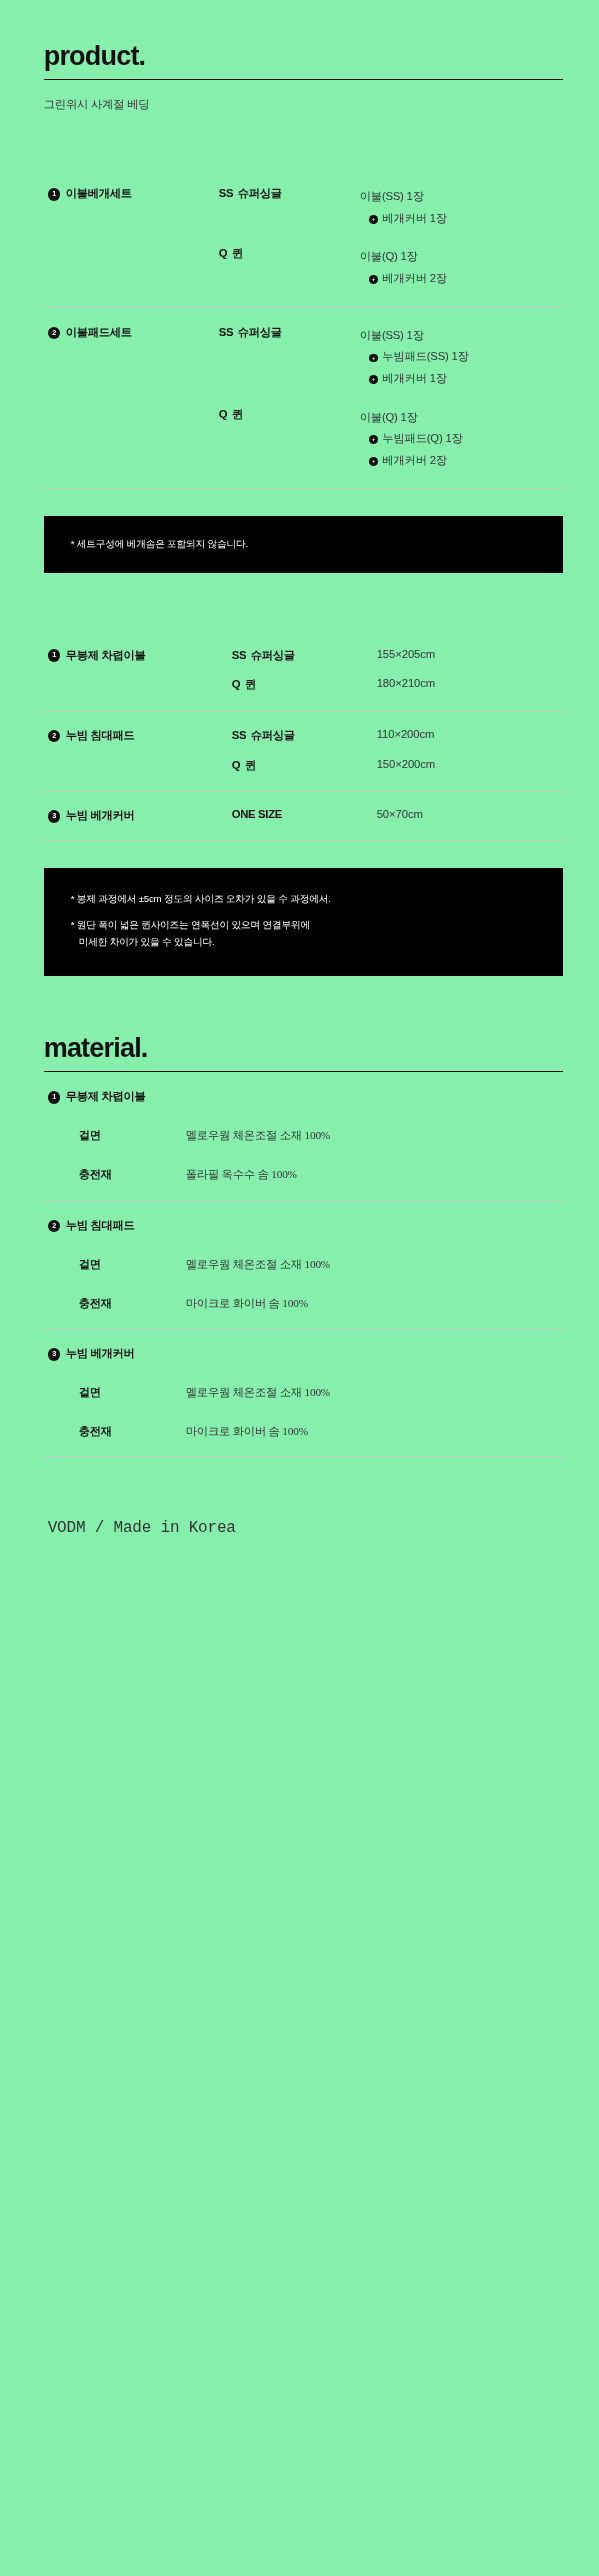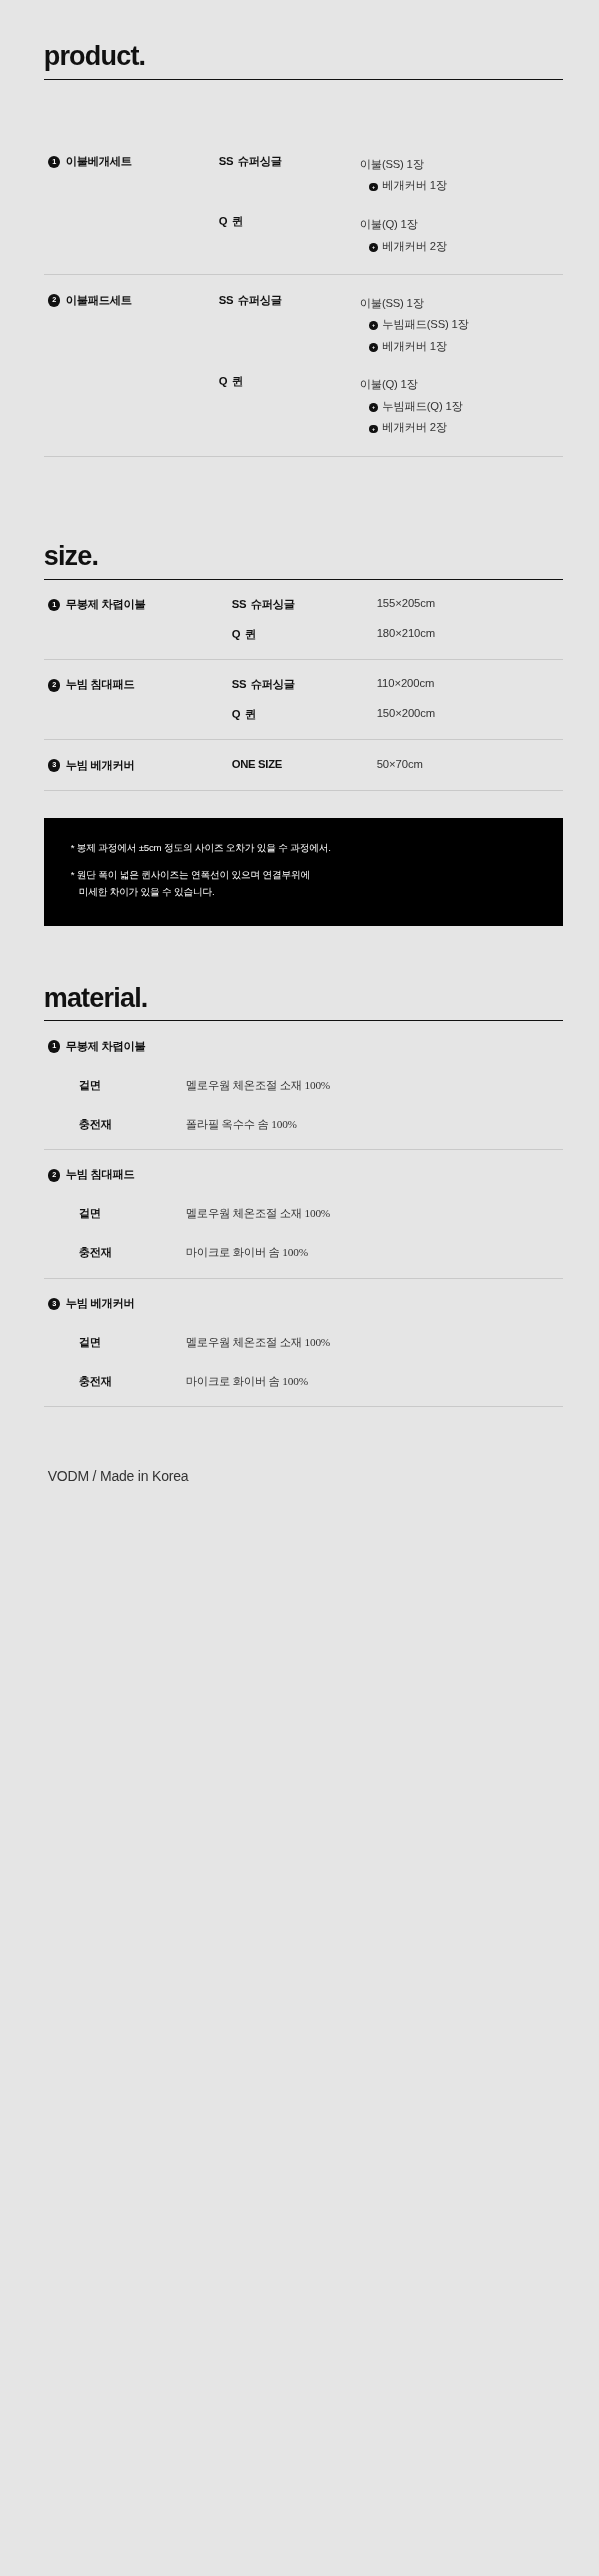--- a/index.html
+++ b/index.html
@@ -11,21 +11,21 @@
   body {
     width: 600px;
     font-family: "Liberation Sans", sans-serif;
     color: #1a1a1a;
     -webkit-font-smoothing: antialiased;
   }
   .page {
     width: 600px;
     min-height: 2576px;
     position: relative;
-    background: #e5e5e5;
+    background: #86efac;
   }
   .content {
     width: 526px;
     margin: 0 auto;
     padding-left: 6.7px;
   }
 
   
   .section {
     margin: 0;
@@ -210,35 +210,37 @@
     letter-spacing: -0.3px;
   }
   .mat-row .m-val {
     color: #333;
     letter-spacing: -0.2px;
     font-family: Liberation Serif, serif;
   }
 
   
   .manu-sub {
-    font-size: 14px;
+    font-size: 16px;
     color: #333;
     padding-top: 17.3px;
     letter-spacing: -0.2px;
     padding-left: 4px;
+    font-family: Liberation Mono, monospace;
   }
 </style>
 </head>
 <body>
 
 <div class="page">
   <div class="content">
 
     <div class="section product-block">
       <div class="sec-title rule-thick">product.</div>
+      <div class="product-sub">그린위시 사계절 베딩</div>
     </div>
 
     <div class="gap-xl"></div>
 
     <div class="section">
 
       <div class="comp-group rule-thin">
         <div class="col-label">
           <span class="bullet-num">1</span><span>이불베개세트</span>
         </div>
@@ -287,26 +289,28 @@
               <div>이불(Q) 1장</div>
               <div class="sub"><span class="dot-small">+</span><span>누빔패드(Q) 1장</span></div>
               <div class="sub"><span class="dot-small">+</span><span>베개커버 2장</span></div>
             </div>
           </div>
         </div>
       </div>
 
       <div class="gap-m"></div>
 
+      <div class="notice">
+        <p>* 세트구성에 베개솜은 포함되지 않습니다.</p>
+      </div>
     </div>
 
     <div class="gap-xl"></div>
 
     <div class="section">
-      <div class="sec-title rule-thick">size.</div>
 
       <div class="size-group rule-thin">
         <div class="col-label">
           <span class="bullet-num">1</span><span>무봉제 차렵이불</span>
         </div>
         <div class="size-rows">
           <div class="size-row">
             <div class="sz-name"><span class="sz-code">SS</span><span>슈퍼싱글</span></div>
             <div class="sz-val">155×205cm</div>
           </div>

